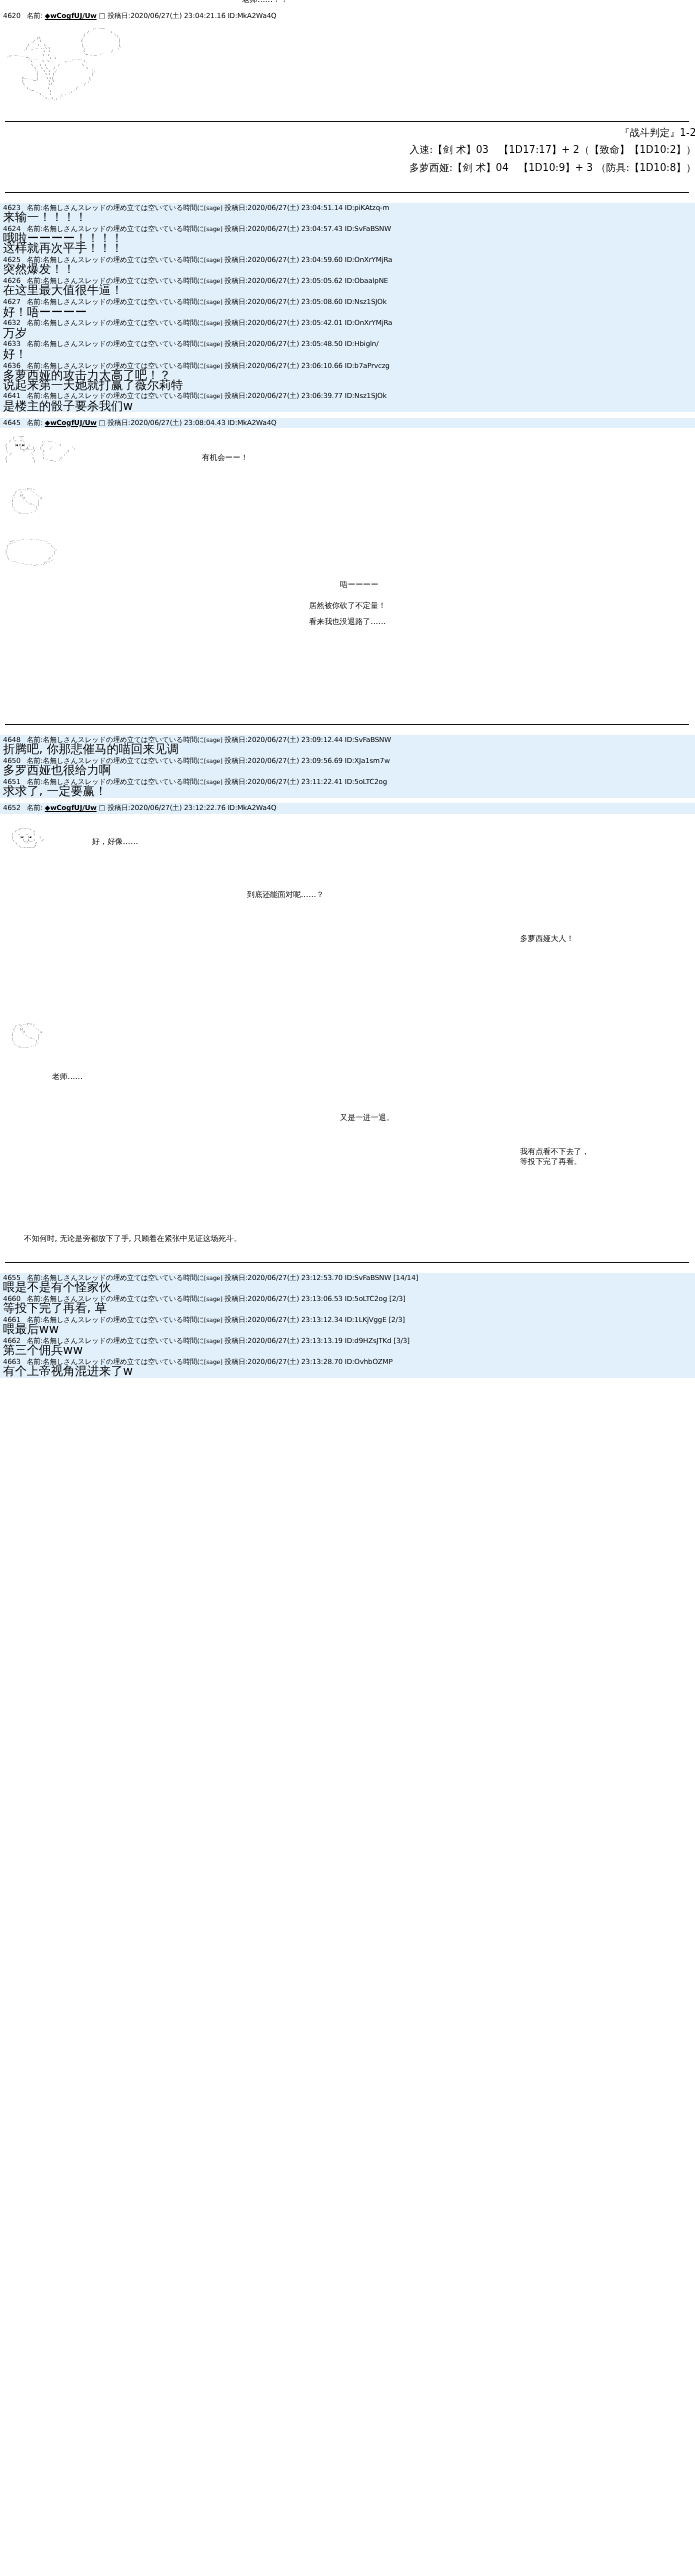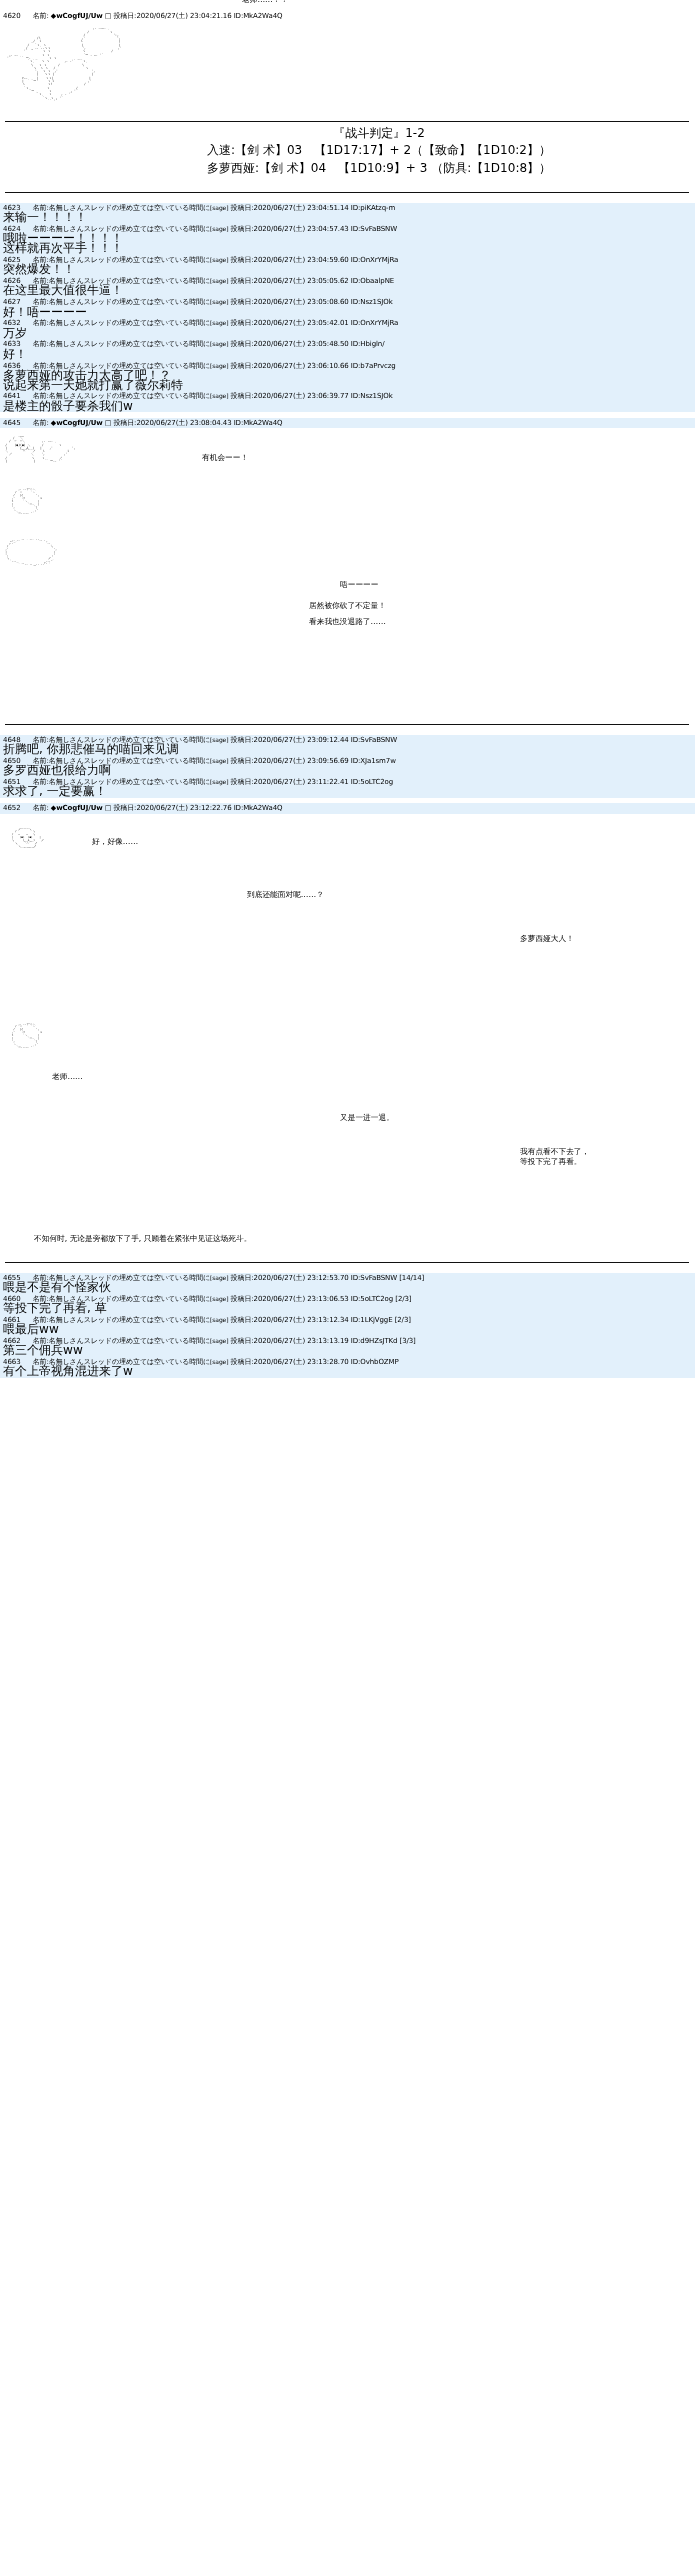--- a/index.html
+++ b/index.html
@@ -26,23 +26,23 @@
   .post {
     padding: 1px 3.1px 1px 3.1px;
   }
   .post.alt { background: #e2f0fb; }
   .post-hdr {
     font-size: 7px;
     line-height: 8.8px;
     white-space: nowrap;
     letter-spacing: -0.1px;
   }
-  .post-hdr .num { margin-right: 10px; }
+  .post-hdr .num { margin-right: 4px; }
   .post-hdr .lbl { }
-  .post-hdr .name-op { font-weight: bold; }
+  .post-hdr .name-op { font-weight: bold; text-decoration: underline; }
   .post-hdr .sage { font-size: 6px; }
   .post-hdr .date { }
   .post-hdr .uid { }
   .post-body {
     font-size: 12px;
     line-height: 9.8px;
     white-space: pre-wrap;
     margin-top: 0.5px;
   }
 
@@ -68,39 +68,39 @@
   }
   .hr::before {
     content: "";
     position: absolute;
     left: -2.1px; top: -3.6px;
     width: 1.5px; height: 8.8px;
     background: #111;
   }
 
   .center-line {
-    text-align: center;
+    text-align: right;
     padding-left: 62px;
-    font-size: 12px;
+    font-size: 10px;
     line-height: 12.4px;
   }
 
   .speech {
     font-size: 7.7px;
     line-height: 10.8px;
     white-space: pre;
   }
   .spacer-sm { height: 5.2px; }
   .spacer-md { height: 13.4px; }
   .spacer-lg { height: 25px; }
 
   .narr {
     font-size: 7.7px;
     line-height: 11.3px;
-    padding-left: 34px;
+    padding-left: 24px;
   }
 </style>
 </head>
 <body>
 
 <div class="page">
 
   <div class="post">
     <div class="post-hdr">
       <span class="num">4620</span>

